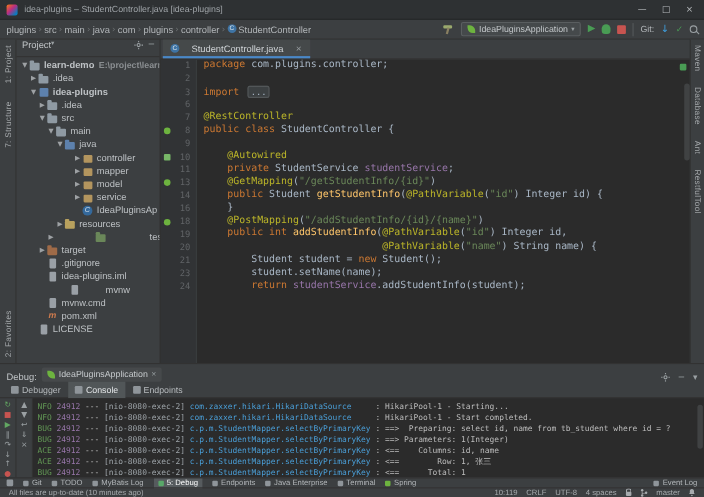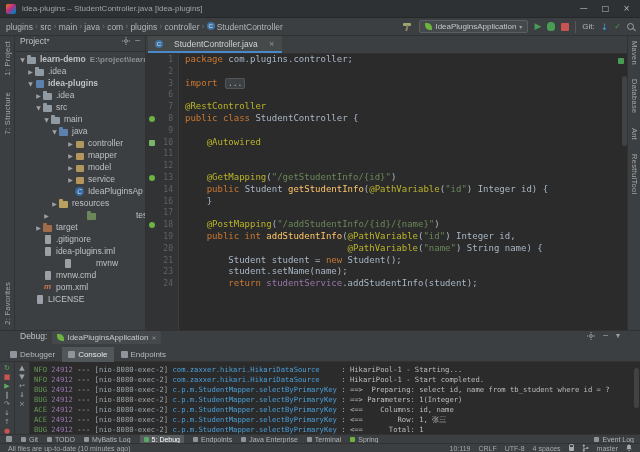--- a/index.html
+++ b/index.html
@@ -92,21 +92,21 @@
   .gicon.autowired{background:#77b767;border-radius:1px}
   .ltxt{white-space:pre;padding-left:7px;color:var(--c-text)}
   .tk-kw{color:var(--c-keyword)}.tk-ann{color:var(--c-annotation)}.tk-str{color:var(--c-string)}
   .tk-fld{color:var(--c-field)}.tk-mth{color:var(--c-method)}.tk-txt{color:var(--c-text)}
   .tk-fold{background:#3c4042;border:1px solid #525658;border-radius:2px;padding:0 2px;margin-left:2px;font-size:8px;color:#a9b7c6}
   .inspect-ok{position:absolute;top:22px;right:3px;width:6px;height:6px;background:#499c54;border-radius:1px;z-index:3}
   .vsb{position:absolute;right:0;top:40px;width:5px;height:70px;background:#4b4e50;border-radius:3px;opacity:.65;z-index:3}
 
   
   .debug{height:104px;flex:none;border-top:1px solid #323232;display:flex;flex-direction:column;background:#3c3f41}
-  .dbg-header{height:16px;flex:none;display:flex;align-items:flex-start;padding:0 20px;gap:5px;font-size:8.5px}
+  .dbg-header{height:16px;flex:none;display:flex;align-items:flex-end;padding:0 6px;gap:5px;font-size:8.5px}
   .dbg-title{color:#c0c4c7}
   .dbg-session{display:flex;align-items:center;gap:3px;background:#46494b;height:13px;padding:0 5px;border-radius:2px;
                font-size:8px;color:#c6cacd}
   .dbg-hdr-right{margin-left:auto;display:flex;align-items:center;gap:8px;color:#9aa0a3;font-size:8px}
   .dbg-tabs{height:15px;flex:none;display:flex;align-items:center;padding-left:4px;gap:1px;border-bottom:1px solid #323232}
   .dtab{display:flex;align-items:center;gap:3px;height:15px;padding:0 6px;font-size:8px;color:#b6babd}
   .dtab.active{background:#515658;color:#e4e7e9}
   .ticon{width:7px;height:7px;background:#8f959a;border-radius:1px;display:inline-block}
   .dbg-body{flex:1;display:flex;min-height:0;background:#2b2b2b}
   .dbg-col{width:15px;flex:none;background:#3c3f41;border-right:1px solid #323232;display:flex;flex-direction:column;
@@ -397,51 +397,40 @@
             <span class="gut">
               <i class="gicon autowired"></i>
               <span class="lnum">10</span>
             </span>
             <span class="ltxt"><span class="tk-txt">    </span><span class="tk-ann">@Autowired</span></span>
           </div>
           <div class="cl">
             <span class="gut">
               <span class="lnum">11</span>
             </span>
-          </div>
-          <div class="cl">
-            <span class="gut">
-              <span class="lnum">12</span>
-            </span>
-            <span class="ltxt"></span>
+            <span class="ltxt"><span class="tk-txt">    </span><span class="tk-kw">private </span><span class="tk-txt">StudentService </span><span class="tk-fld">studentService</span><span class="tk-txt">;</span></span>
           </div>
           <div class="cl">
             <span class="gut">
               <i class="gicon spring"></i>
               <span class="lnum">13</span>
             </span>
             <span class="ltxt"><span class="tk-txt">    </span><span class="tk-ann">@GetMapping</span><span class="tk-txt">(</span><span class="tk-str">"/getStudentInfo/{id}"</span><span class="tk-txt">)</span></span>
           </div>
           <div class="cl">
             <span class="gut">
               <span class="lnum">14</span>
             </span>
             <span class="ltxt"><span class="tk-txt">    </span><span class="tk-kw">public </span><span class="tk-txt">Student </span><span class="tk-mth">getStudentInfo</span><span class="tk-txt">(</span><span class="tk-ann">@PathVariable</span><span class="tk-txt">(</span><span class="tk-str">"id"</span><span class="tk-txt">) Integer id) {</span></span>
           </div>
           <div class="cl">
             <span class="gut">
               <span class="lnum">16</span>
             </span>
             <span class="ltxt"><span class="tk-txt">    }</span></span>
-          </div>
-          <div class="cl">
-            <span class="gut">
-              <span class="lnum">17</span>
-            </span>
-            <span class="ltxt"></span>
           </div>
           <div class="cl">
             <span class="gut">
               <i class="gicon spring"></i>
               <span class="lnum">18</span>
             </span>
             <span class="ltxt"><span class="tk-txt">    </span><span class="tk-ann">@PostMapping</span><span class="tk-txt">(</span><span class="tk-str">"/addStudentInfo/{id}/{name}"</span><span class="tk-txt">)</span></span>
           </div>
           <div class="cl">
             <span class="gut">

